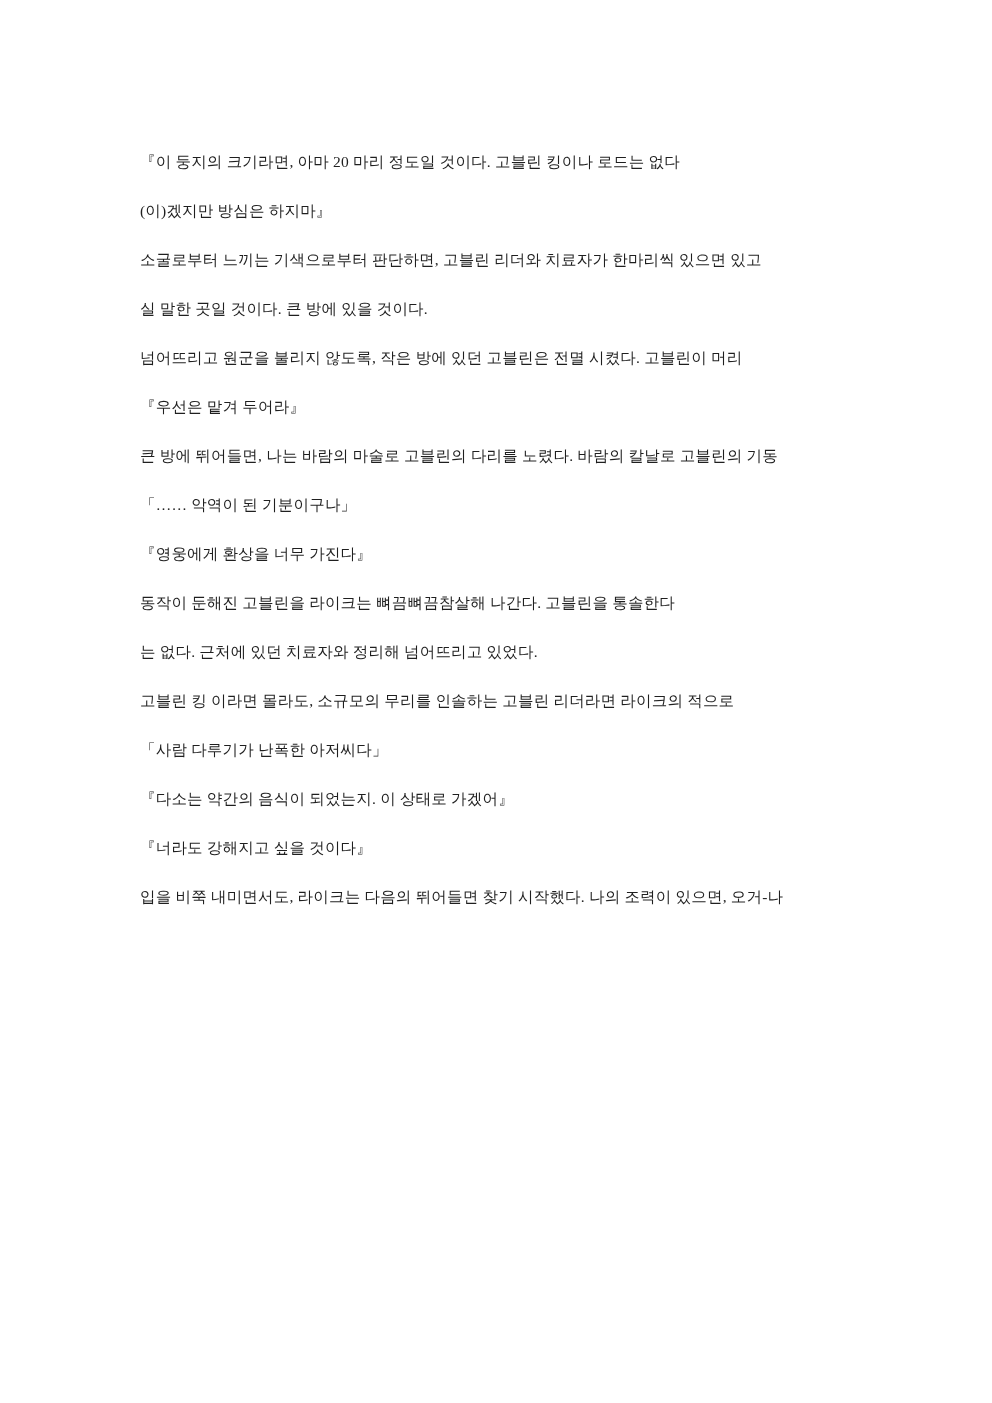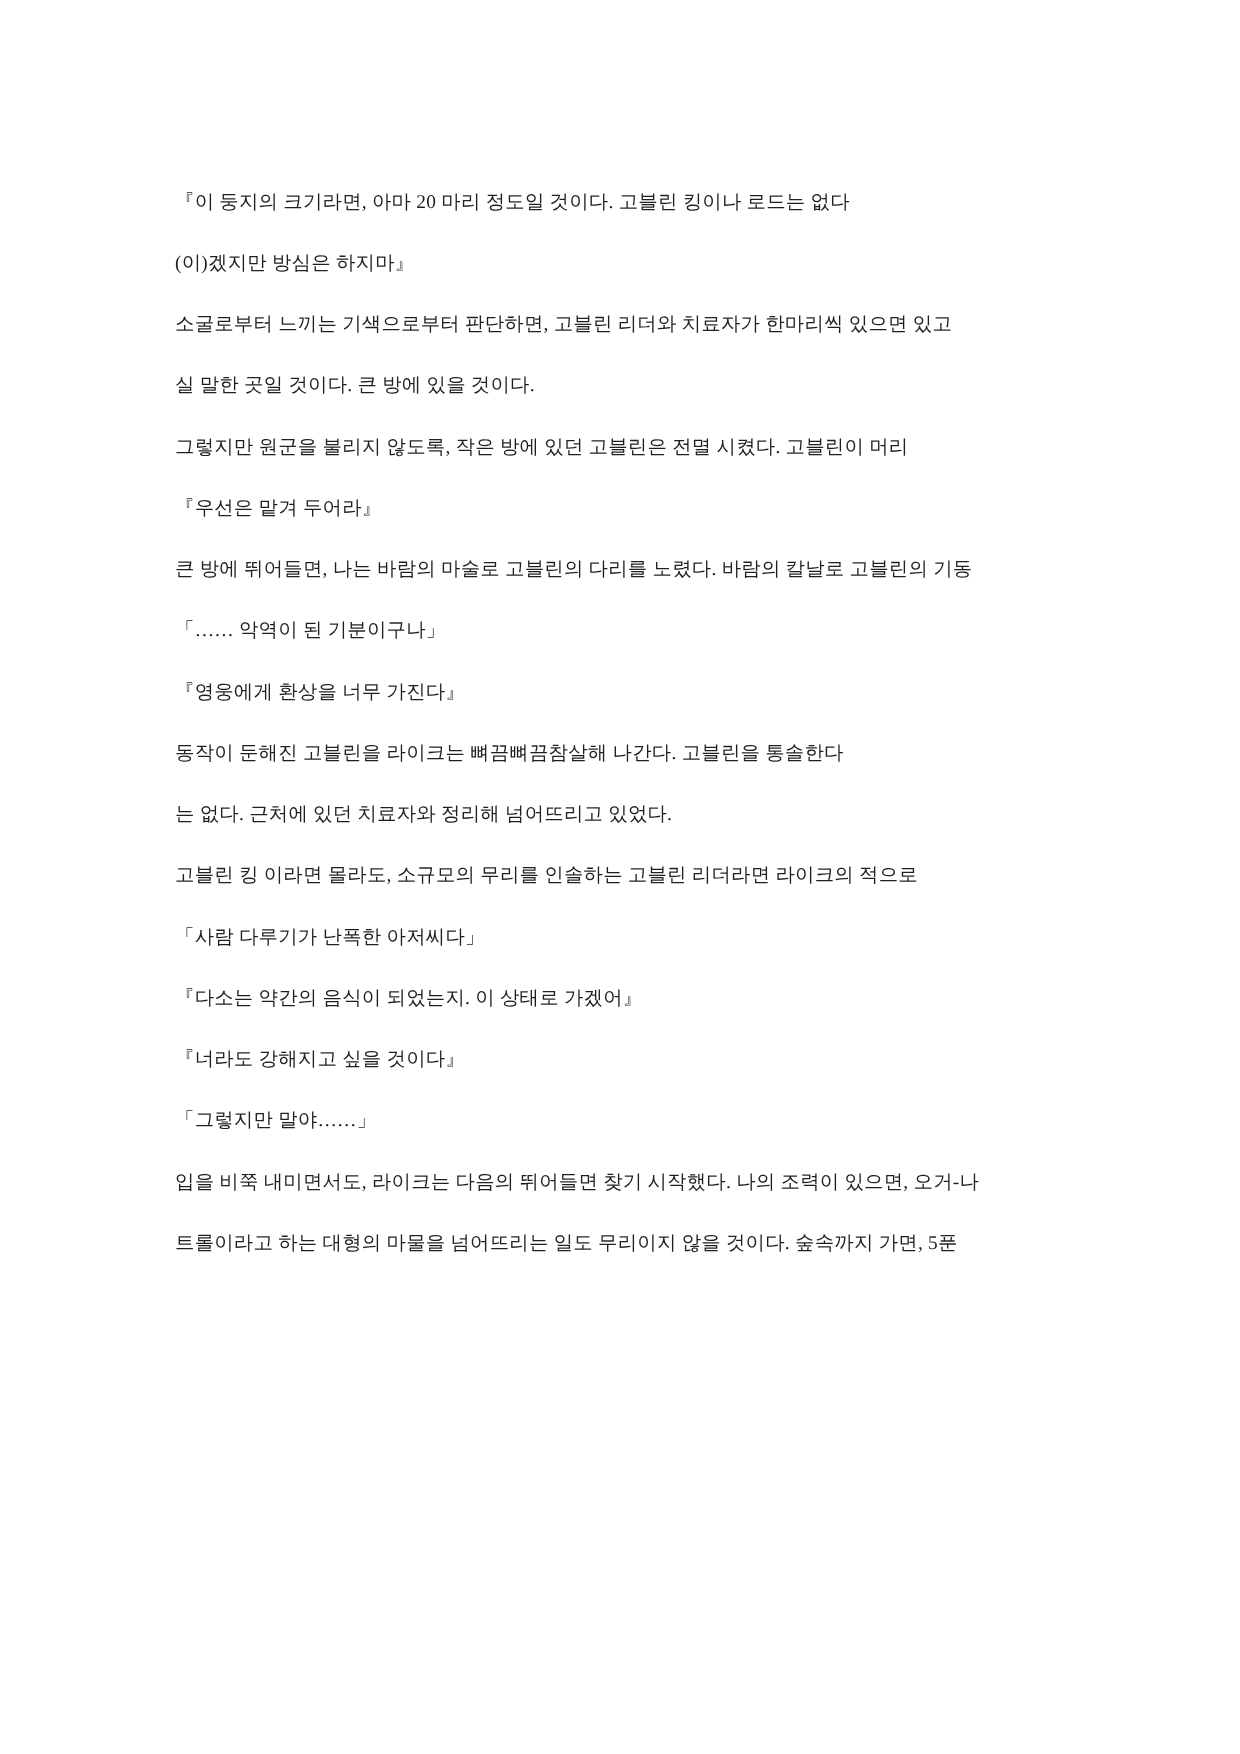--- a/index.html
+++ b/index.html
@@ -39,28 +39,26 @@
 </style>
 </head>
 <body>
 
 <div class="page">
   <div class="doc-body">
     <p class="para">『이 둥지의 크기라면, 아마 20 마리 정도일 것이다. 고블린 킹이나 로드는 없다</p>
     <p class="para">(이)겠지만 방심은 하지마』</p>
     <p class="para">소굴로부터 느끼는 기색으로부터 판단하면, 고블린 리더와 치료자가 한마리씩 있으면 있고</p>
     <p class="para">실 말한 곳일 것이다. 큰 방에 있을 것이다.</p>
-    <p class="para">그렇지만 원군을 불리지 않도록, 작은 방에 있던 고블린은 전멸 시켰다. 고블린이 머리</p>
+    <p class="para">넘어뜨리고 원군을 불리지 않도록, 작은 방에 있던 고블린은 전멸 시켰다. 고블린이 머리</p>
     <p class="para">『우선은 맡겨 두어라』</p>
     <p class="para">큰 방에 뛰어들면, 나는 바람의 마술로 고블린의 다리를 노렸다. 바람의 칼날로 고블린의 기동</p>
     <p class="para">「…… 악역이 된 기분이구나」</p>
     <p class="para">『영웅에게 환상을 너무 가진다』</p>
     <p class="para">동작이 둔해진 고블린을 라이크는 뼈끔뼈끔참살해 나간다. 고블린을 통솔한다</p>
     <p class="para">는 없다. 근처에 있던 치료자와 정리해 넘어뜨리고 있었다.</p>
     <p class="para">고블린 킹 이라면 몰라도, 소규모의 무리를 인솔하는 고블린 리더라면 라이크의 적으로</p>
     <p class="para">「사람 다루기가 난폭한 아저씨다」</p>
     <p class="para">『다소는 약간의 음식이 되었는지. 이 상태로 가겠어』</p>
     <p class="para">『너라도 강해지고 싶을 것이다』</p>
-    <p class="para">「그렇지만 말야……」</p>
     <p class="para">입을 비쭉 내미면서도, 라이크는 다음의 뛰어들면 찾기 시작했다. 나의 조력이 있으면, 오거-나</p>
-    <p class="para">트롤이라고 하는 대형의 마물을 넘어뜨리는 일도 무리이지 않을 것이다. 숲속까지 가면, 5푼</p>
   </div>
 </div>
 
 </body></html>

